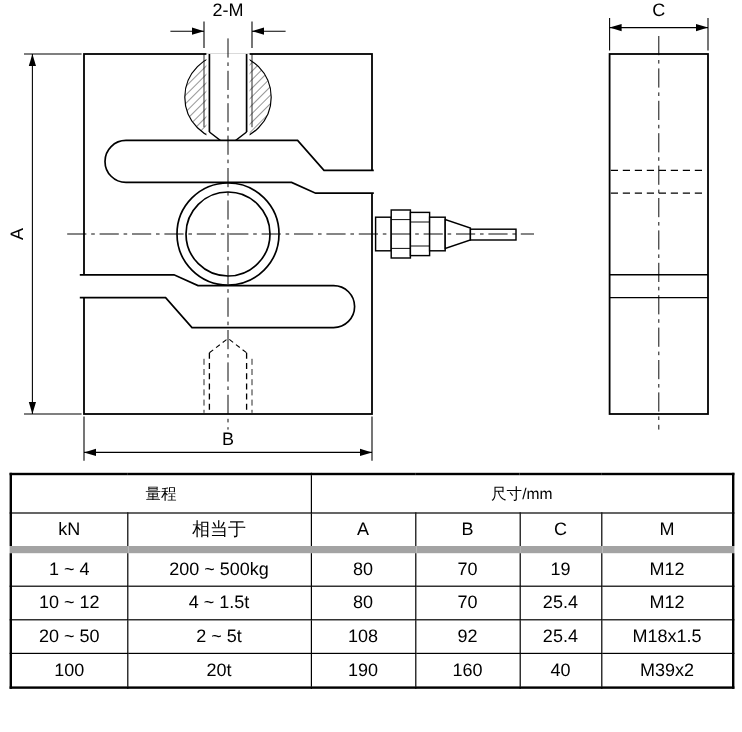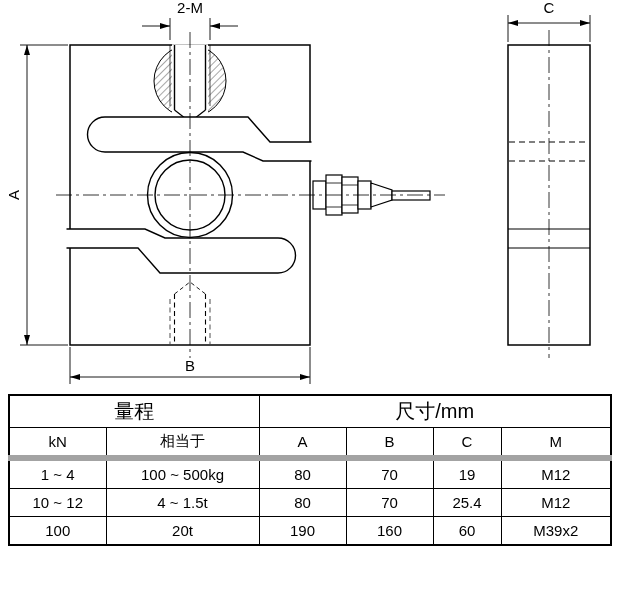--- a/index.html
+++ b/index.html
@@ -4,21 +4,21 @@
 <style>
   html,body { margin:0; padding:0; background:#fff; }
   body { width:618px; height:610px; font-family:"Liberation Sans", sans-serif; color:#000; }
   .drawing { display:block; }
   svg text { font-family:"Liberation Sans", sans-serif; fill:#000; }
   .dim-label { font-size:15px; }
   table.spec { border-collapse:collapse; table-layout:fixed; width:602px; margin:2px 8px 0 8px;
                border:2px solid #000; font-size:15px; }
   table.spec th, table.spec td { border:1px solid #000; text-align:center; vertical-align:middle;
                padding:2px 2px; font-weight:normal; }
-  table.spec thead tr.main th { height:27px; font-size:20px; }
+  table.spec thead tr.main th { height:27px; font-size:13px; }
   table.spec thead tr.sub th { height:23px; border-bottom:6px solid #a3a3a3; }
   table.spec tbody td { height:23px; }
 </style>
 </head>
 <body>
 
 <div>
 
   <svg class="drawing" width="618" height="392" viewBox="0 0 618 392">
     <defs>
@@ -156,38 +156,46 @@
         <th>相当于</th>
         <th>A</th>
         <th>B</th>
         <th>C</th>
         <th>M</th>
       </tr>
     </thead>
     <tbody>
       <tr>
         <td>1 ~ 4</td>
-        <td>100 ~ 500kg</td>
+        <td>200 ~ 500kg</td>
         <td>80</td>
         <td>70</td>
         <td>19</td>
         <td>M12</td>
       </tr>
       <tr>
         <td>10 ~ 12</td>
         <td>4 ~ 1.5t</td>
         <td>80</td>
         <td>70</td>
         <td>25.4</td>
         <td>M12</td>
       </tr>
       <tr>
+        <td>20 ~ 50</td>
+        <td>2 ~ 5t</td>
+        <td>108</td>
+        <td>92</td>
+        <td>25.4</td>
+        <td>M18x1.5</td>
+      </tr>
+      <tr>
         <td>100</td>
         <td>20t</td>
         <td>190</td>
         <td>160</td>
-        <td>60</td>
+        <td>40</td>
         <td>M39x2</td>
       </tr>
     </tbody>
   </table>
 
 </div>
 
 </body></html>

